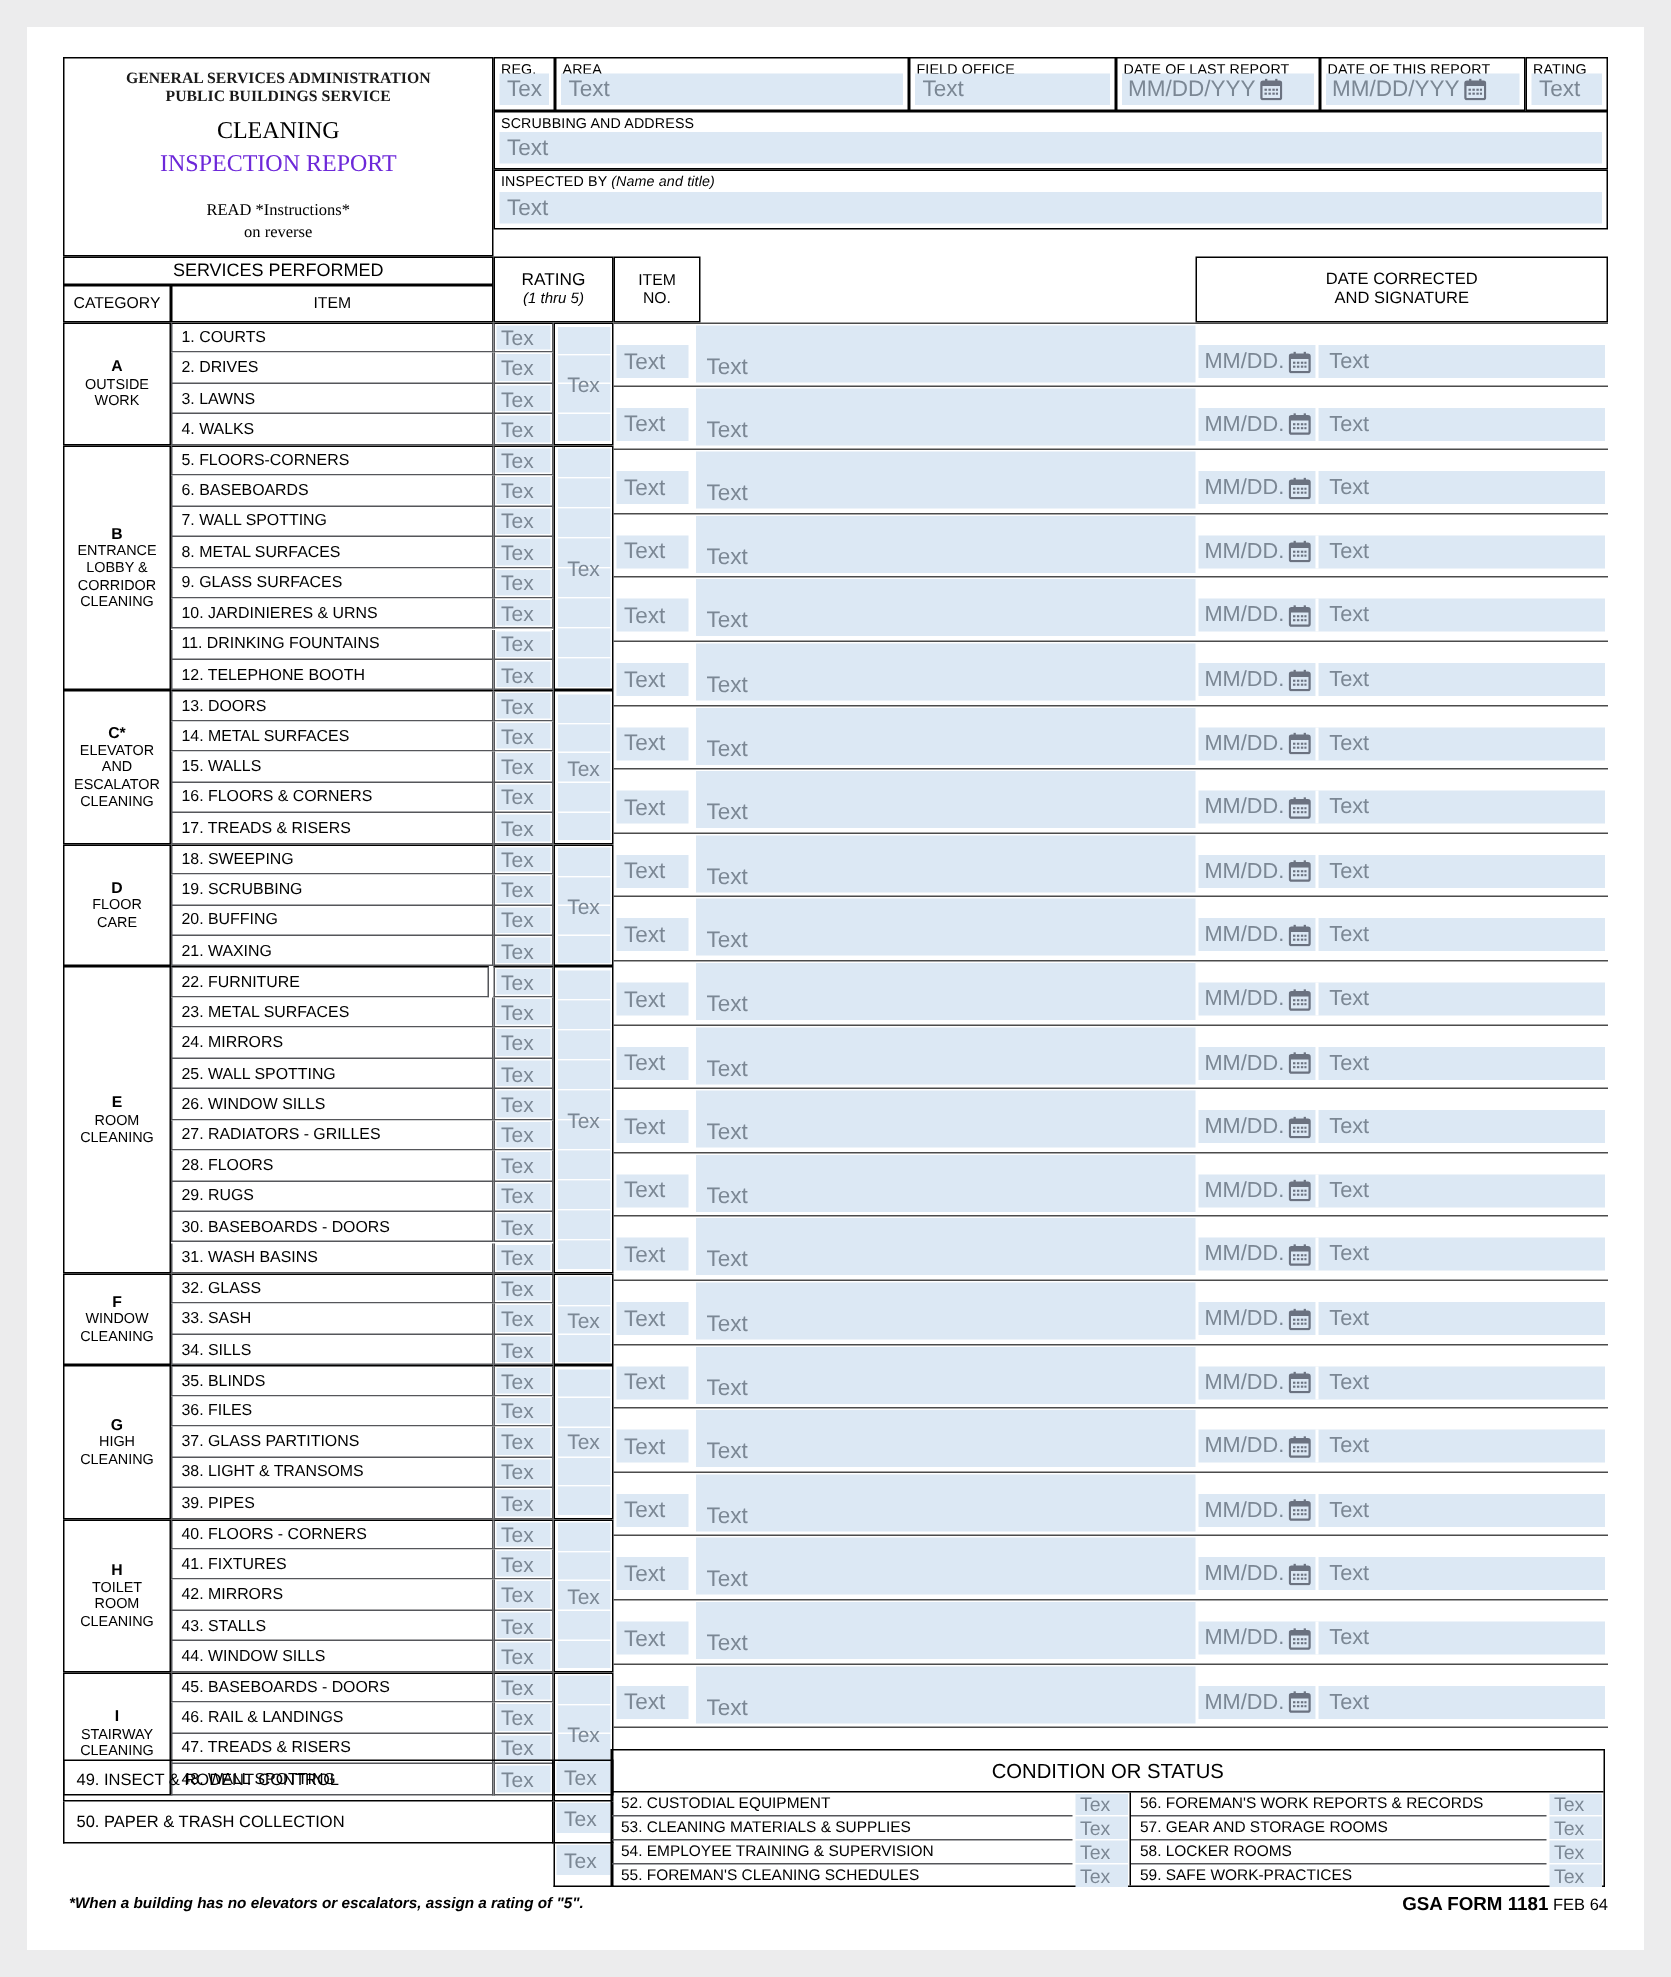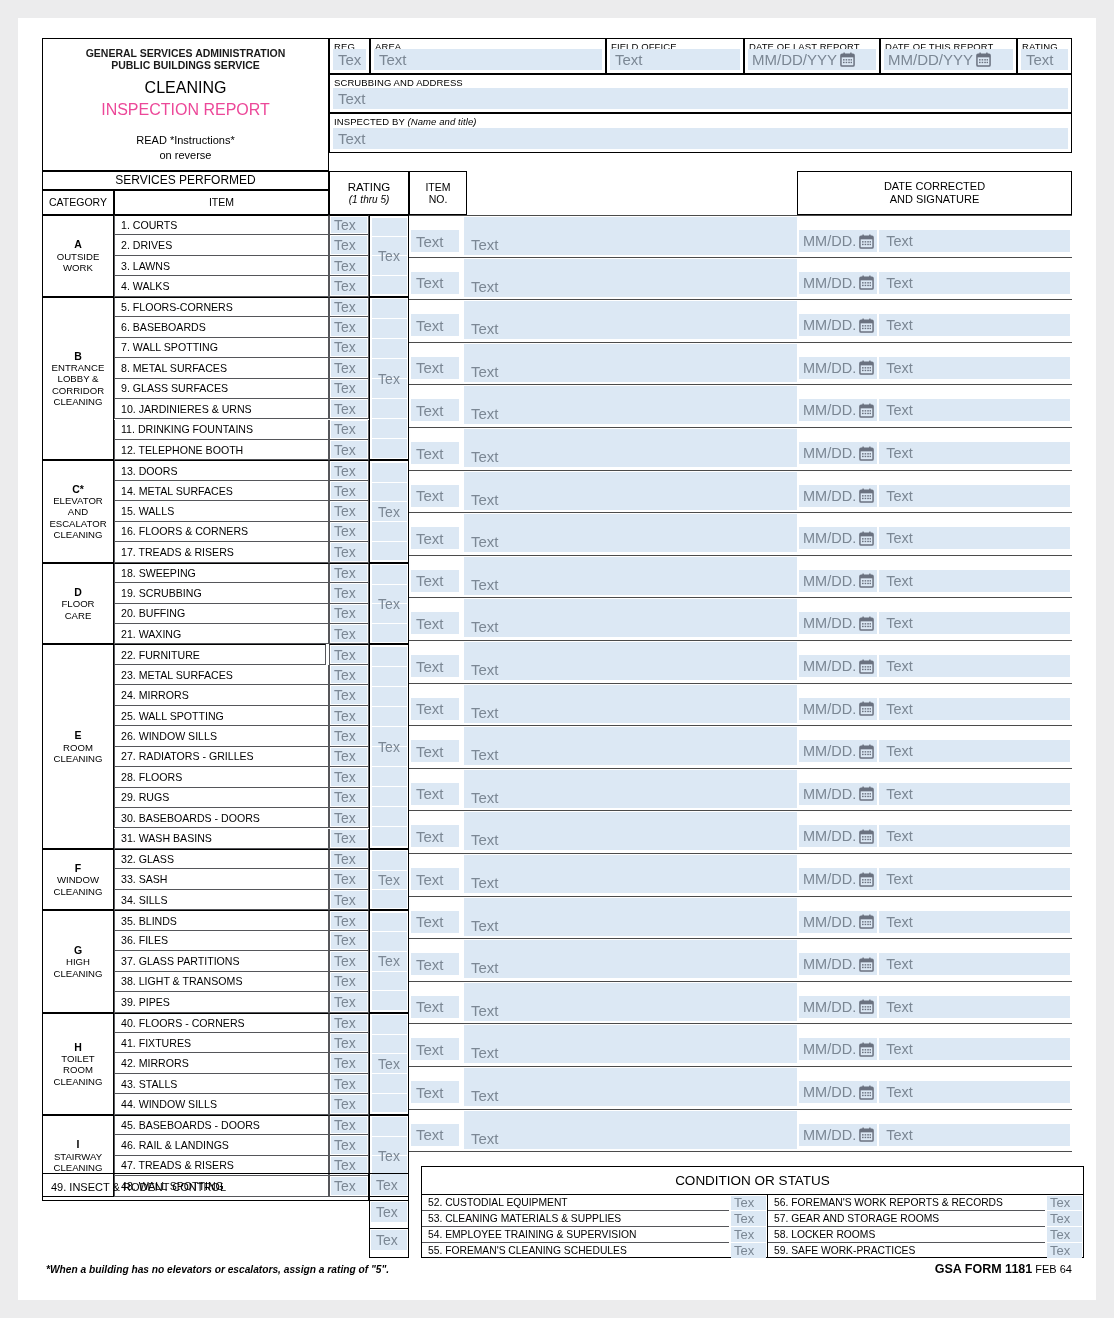--- a/index.html
+++ b/index.html
@@ -46,29 +46,30 @@
     white-space: nowrap;
     font-family: "Liberation Sans", sans-serif;
   }
 
   
   .hdrbox {
     position: absolute; left: 0; top: 0;
     width: 287px; height: 133px;
     border: 1.6px solid #000;
     border-right: 1.3px solid #000;
+    font-family: Liberation Serif, serif;
   }
   .hdr-l1 { position:absolute; left:0; right:0; top:8px; text-align:center;
             font-size:10.5px; font-weight:bold; color:#1a1a1a;}
   .hdr-l2 { position:absolute; left:0; right:0; top:20px; text-align:center;
             font-size:10.5px; font-weight:bold; color:#1a1a1a;}
   .hdr-t1 { position:absolute; left:0; right:0; top:40px; text-align:center;
             font-size:16px; color:#000;}
   .hdr-t2 { position:absolute; left:0; right:0; top:62px; text-align:center;
-            font-size:16px; color:#ec4899;}
+            font-size:16px; color:#6d28d9;}
   .hdr-r1 { position:absolute; left:0; right:0; top:95px; text-align:center;
             font-size:11px; color:#000;}
   .hdr-r2 { position:absolute; left:0; right:0; top:110px; text-align:center;
             font-size:11px; color:#000;}
 
   .cellbox { position:absolute; border:1.3px solid #000; }
   .cellbox > .lbl { position:absolute; left:4px; top:2px; }
   .cellbox > .fld { position:absolute; left:3px; right:3px; bottom:3px; height:21px; }
 
   
@@ -686,20 +687,23 @@
           </div>
         </div>
 
     <div id="bottom-items" style="position:absolute; left:0; top:1135px; width:367px; height:85px;">
           <div class="wide49" style="left: 0px; top: 0px; width: 327px; height: 28.2px;">
             <span>49. INSECT &amp; RODENT CONTROL</span>
           </div>
           <div class="wide49" style="left: 327px; top: 0px; width: 40px; height: 28.2px; padding: 0px;">
             <span class="fld" style="position: absolute; left: 1px; right: 1px; top: 1px; height: 20px; font-size: 14px;">Tex</span>
           </div>
+          <div class="wide49" style="left: 0px; top: 28.2px; width: 327px; height: 28.2px; border-top: none;">
+            <span>50. PAPER &amp; TRASH COLLECTION</span>
+          </div>
           <div class="wide49" style="left: 327px; top: 28.2px; width: 40px; height: 28.2px; padding: 0px; border-top: none;">
             <span class="fld" style="position: absolute; left: 1px; right: 1px; top: 1px; height: 20px; font-size: 14px;">Tex</span>
           </div>
           <div class="wide49" style="left: 327px; top: 56.4px; width: 40px; height: 28.2px; padding: 0px; border-top: none;">
             <span class="fld" style="position: absolute; left: 1px; right: 1px; top: 1px; height: 20px; font-size: 14px;">Tex</span>
           </div>
         </div>
 
     <div id="cond-table" class="rtable" style="left:367px; top:177px; width:663px; height:940px;">
           <div class="condrow" style="left: 0px; top: 0px; width: 663px; height: 42.6px; border-top: 1.6px solid rgb(75, 75, 75);">
@@ -1335,21 +1339,21 @@
                     </g>
                   </svg>
                 </span>
               </span>
               <span style="width: 2px; height: 22px; background: rgb(255, 255, 255);"></span>
               <span style="flex: 1 1 0%; font-size: 14.5px; color: rgb(123, 135, 148); padding-left: 7px; display: flex; align-items: center;">Text</span>
             </span>
           </div>
         </div>
 
-    <div class="cosbox" style="left:379px; top:1128px; width:663px; height:92px;">
+    <div class="cosbox" style="left:365px; top:1128px; width:663px; height:92px;">
       <div class="costitle">CONDITION OR STATUS</div>
       <div id="cos-left" style="position:absolute; left:0; top:28px; width:345px; bottom:0;">
             <div class="coslabel" style="left: 0px; right: 38px; top: 0px; height: 15.9px;">52. CUSTODIAL EQUIPMENT</div>
             <div class="fld" style="position: absolute; right: 1px; top: 0.5px; width: 35px; height: 14.9px; font-size: 13px; padding-left: 3px;">Tex</div>
             <div class="coslabel" style="left: 0px; right: 38px; top: 15.9px; height: 15.9px;">53. CLEANING MATERIALS &amp; SUPPLIES</div>
             <div class="fld" style="position: absolute; right: 1px; top: 16.4px; width: 35px; height: 14.9px; font-size: 13px; padding-left: 3px;">Tex</div>
             <div class="coslabel" style="left: 0px; right: 38px; top: 31.8px; height: 15.9px;">54. EMPLOYEE TRAINING &amp; SUPERVISION</div>
             <div class="fld" style="position: absolute; right: 1px; top: 32.3px; width: 35px; height: 14.9px; font-size: 13px; padding-left: 3px;">Tex</div>
             <div class="coslabel" style="left: 0px; right: 38px; top: 47.7px; height: 15.9px; border-bottom: none;">55. FOREMAN'S CLEANING SCHEDULES</div>
             <div class="fld" style="position: absolute; right: 1px; top: 48.2px; width: 35px; height: 14.9px; font-size: 13px; padding-left: 3px;">Tex</div>

